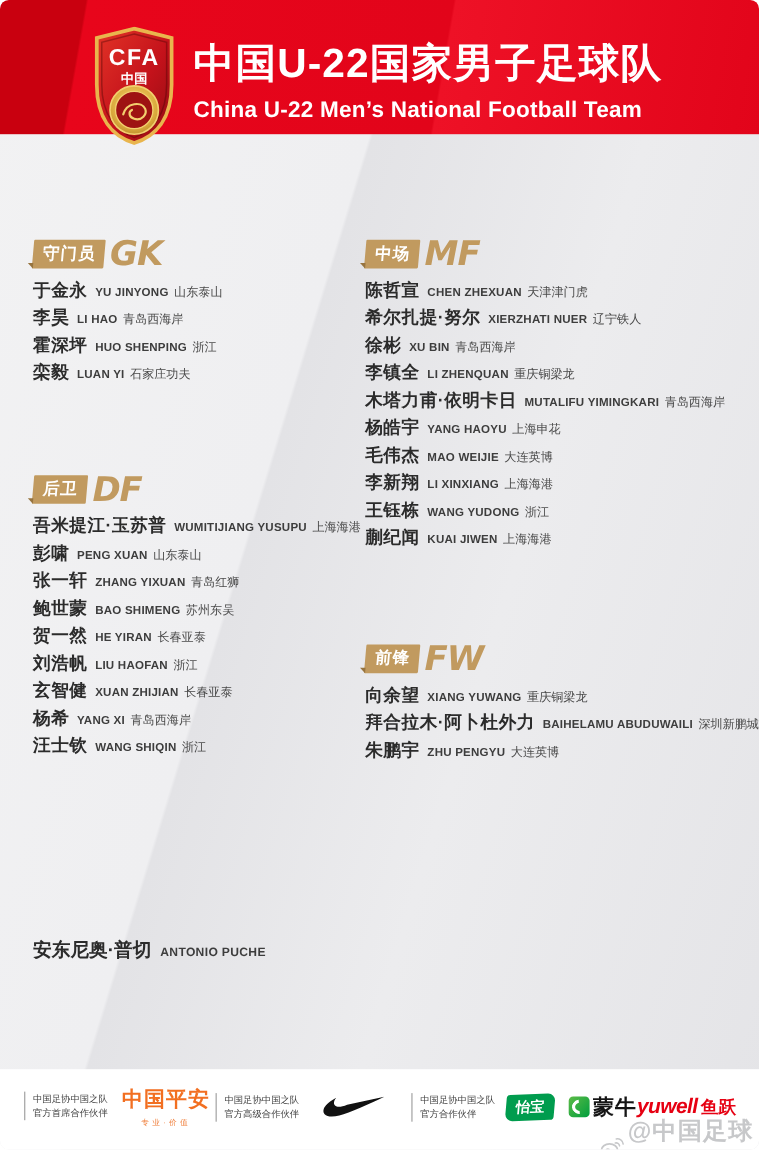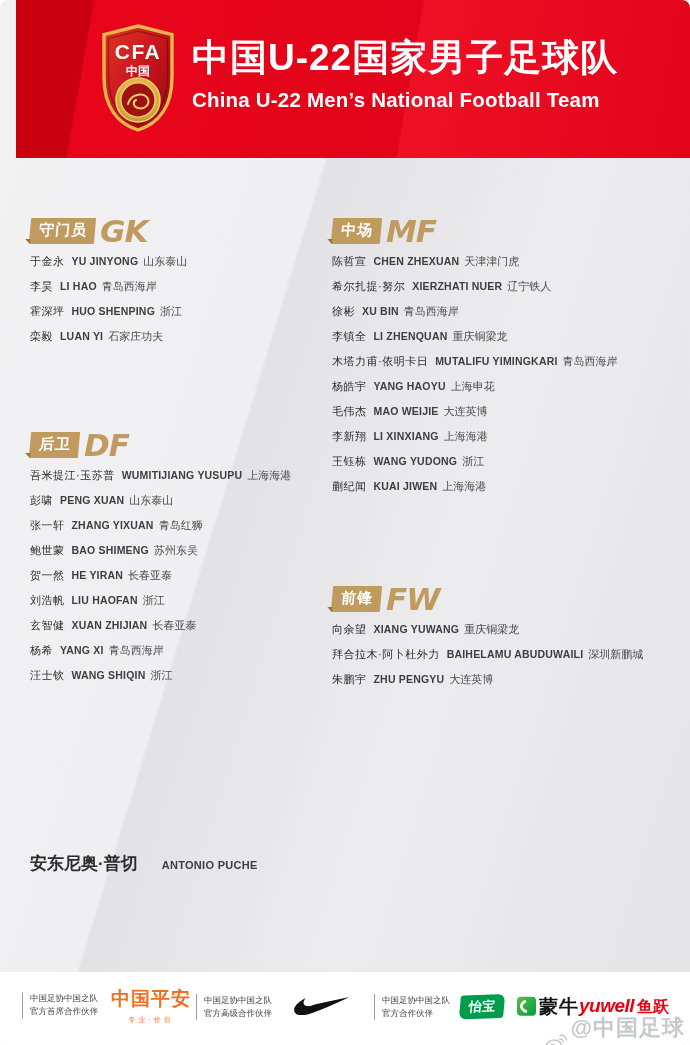--- a/index.html
+++ b/index.html
@@ -4,21 +4,21 @@
 <style>
   html,body{margin:0;padding:0;background:#fff;}
   *{box-sizing:border-box;}
   .poster{
     position:relative;width:690px;height:1045px;overflow:hidden;
     font-family:"Liberation Sans",sans-serif;border-radius:8px;
     background:linear-gradient(107deg,#f2f2f3 0%,#efeff1 37%,#e3e3e6 37.3%,#ececee 62%,#e4e4e7 100%);
   }
   
   .header{
-    position:absolute;top:0;left:16px;right:0;height:158px;
+    position:absolute;top:0;left:0;right:0;height:122px;
     background:linear-gradient(100deg,#c9000f 0%,#c9000f 11%,#e8051b 11.3%,#e2041a 58%,#ee1126 58.3%,#e2041a 100%);
   }
   .crest{position:absolute;left:84px;top:24px;}
   .titles{position:absolute;left:176px;top:38px;}
   .title-cn{font-size:37px;font-weight:900;color:#fff;letter-spacing:1px;line-height:1.1;}
   .title-en{font-size:20.5px;font-weight:700;color:#fff;margin-top:9px;letter-spacing:0.2px;}
   
   .section{position:absolute;}
   .sec-gk{left:30px;top:216px;}
   .sec-df{left:30px;top:430px;}
@@ -33,27 +33,27 @@
     content:"";position:absolute;left:-4px;bottom:0;width:0;height:0;
     border-top:5px solid #97743f;border-left:5px solid transparent;
   }
   .badge-letters{
     font-family:"DejaVu Sans",sans-serif;font-size:31px;font-weight:900;font-style:italic;
     color:#c19a5f;margin-left:5px;letter-spacing:-1px;line-height:1;
   }
   
   .players{display:flex;flex-direction:column;margin-top:2px;}
   .player{display:flex;align-items:baseline;height:25px;white-space:nowrap;}
-  .p-name{font-size:11px;font-weight:400;color:#2b2b2b;margin-right:7px;letter-spacing:0.5px;}
+  .p-name{font-size:16px;font-weight:700;color:#2b2b2b;margin-right:7px;letter-spacing:0.5px;}
   .p-pinyin{font-size:10.5px;font-weight:700;color:#3d3d3d;margin-right:5px;letter-spacing:0.2px;}
   .p-club{font-size:11px;font-weight:400;color:#4a4a4a;}
   
   .coach{position:absolute;left:30px;top:842px;}
   .coach-title{font-size:23px;font-weight:800;color:#c19a5f;letter-spacing:0.5px;}
-  .coach-name{display:flex;align-items:baseline;margin-top:10px;gap:16px;}
+  .coach-name{display:flex;align-items:baseline;margin-top:10px;}
   .coach-name-cn{font-size:17px;font-weight:800;color:#2b2b2b;}
   .coach-name-en{font-size:11px;font-weight:600;color:#3d3d3d;margin-left:8px;letter-spacing:0.3px;}
   
   .footer{position:absolute;left:0;right:0;top:972px;height:73px;background:#fff;}
   .pgroup{position:absolute;top:50%;transform:translateY(-58%);display:flex;align-items:center;}
   .g1{left:22px;} .g2{left:196px;} .g3{left:374px;}
   .tier{border-left:1px solid #9a9a9a;padding-left:7px;font-size:8.5px;color:#3f3f3f;line-height:1.55;white-space:nowrap;}
   .pingan{margin-left:13px;text-align:center;}
   .pingan-name{color:#f26f21;font-size:19px;font-weight:700;letter-spacing:1px;}
   .pingan-sub{color:#f0813f;font-size:7px;letter-spacing:3px;margin-top:3px;}

